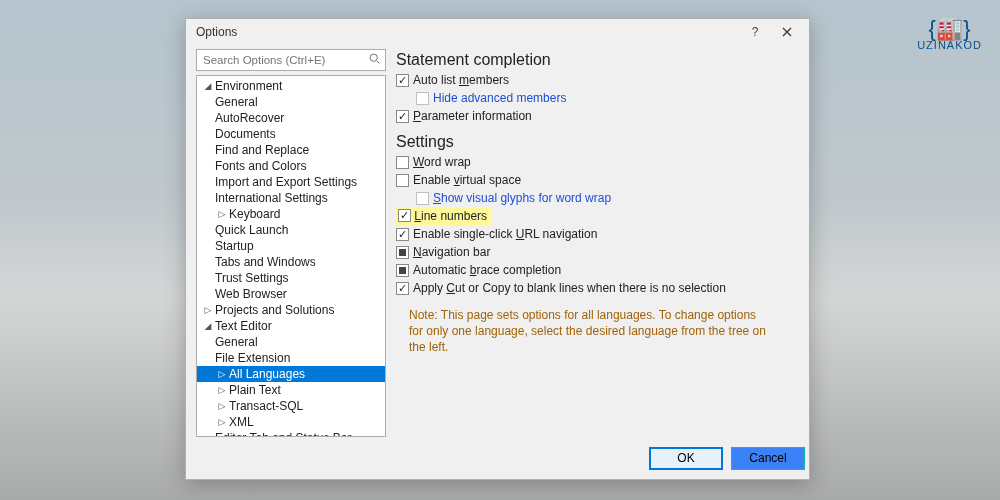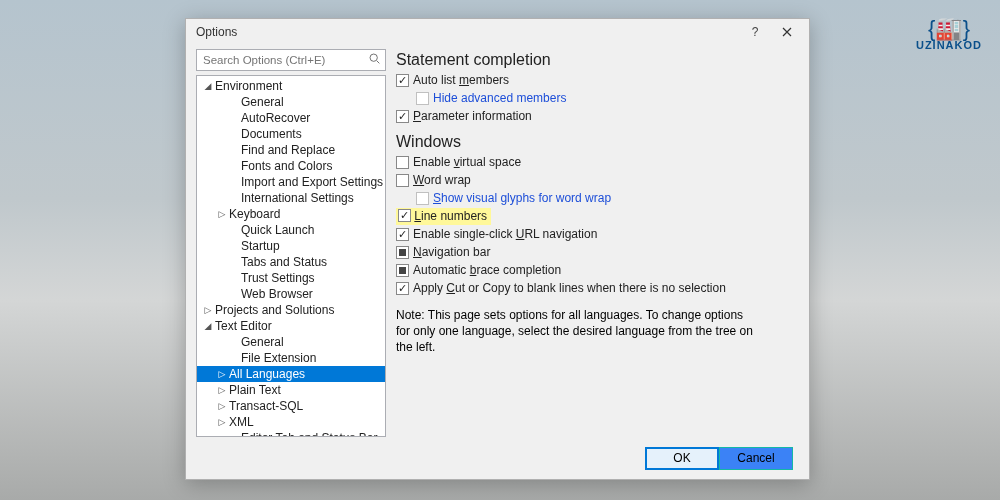--- a/index.html
+++ b/index.html
@@ -1,20 +1,20 @@
 <!DOCTYPE html>
 <html><head>
 <meta charset="utf-8">
 <style>
   * { box-sizing: border-box; }
   html, body { margin: 0; padding: 0; width: 1000px; height: 500px; overflow: hidden; font-family: "Segoe UI", Tahoma, sans-serif; }
   body { background: linear-gradient(to bottom, #b5c4ce 0%, #c0c8cc 40%, #d4d6d6 60%, #a8aaa9 100%); position: relative; }
   .watermark { position: absolute; top: 18px; right: 18px; text-align: center; color: #0a4f8a; font-size: 11px; line-height: 1; user-select: none; }
   .watermark .icon { font-size: 22px; color: #0a4f8a; display: block; }
-  .watermark .txt { letter-spacing: 1px; font-weight: 700; }
+  .watermark .txt { letter-spacing: 1px; font-weight: 400; }
 
   .dialog { position: absolute; left: 185px; top: 18px; width: 625px; height: 462px; background: #f0f0f0; border: 1px solid #b0b0b0; box-shadow: 0 4px 20px rgba(0,0,0,0.25); display: flex; flex-direction: column; }
   .titlebar { height: 26px; display: flex; align-items: center; padding: 0 6px 0 10px; font-size: 12px; color: #333; }
   .titlebar .title { flex: 1; }
   .titlebar .tbtn { width: 32px; height: 22px; display: inline-flex; align-items: center; justify-content: center; color: #444; font-size: 12px; }
   .titlebar .tbtn svg { width: 10px; height: 10px; }
 
   .body { flex: 1; display: flex; padding: 4px 10px 0 10px; gap: 10px; min-height: 0; }
   .left { width: 190px; display: flex; flex-direction: column; min-height: 0; }
   .search { height: 22px; border: 1px solid #abadb3; background: #fff; display: flex; align-items: center; padding: 0 4px; margin-bottom: 4px; }
@@ -22,36 +22,36 @@
   .search .mag svg { width: 13px; height: 13px; stroke: #555; }
 
   .tree { flex: 1; border: 1px solid #abadb3; background: #fff; overflow: hidden; font-size: 12px; color: #222; padding: 2px 0; line-height: 16px; }
   .node { white-space: nowrap; padding: 0 4px 0 0; height: 16px; display: flex; align-items: center; }
   .node .arrw { width: 10px; display: inline-block; text-align: center; color: #555; font-size: 9px; }
   .node .lbl { padding-left: 2px; }
   .node.selected { background: #0078d7; color: #fff; }
   .node.selected .arrw { color: #fff; }
   .ind1 { padding-left: 6px; }
   .ind2 { padding-left: 20px; }
-  .ind3 { padding-left: 42px; }
+  .ind3 { padding-left: 16px; }
 
   .right { flex: 1; padding: 0 4px 0 0; font-size: 12px; color: #222; display:flex; flex-direction:column; }
   .group-h { font-size: 16px; color: #222; margin: 2px 0 2px 0; }
   .cb-line { display: flex; align-items: center; height: 18px; gap: 4px; }
   .cb-line.indent { padding-left: 20px; }
   .cb { width: 13px; height: 13px; border: 1px solid #888; background: #fff; display: inline-flex; align-items: center; justify-content: center; }
   .cb.checked::after { content: "✓"; font-size: 11px; color: #222; line-height: 1; }
   .cb.square::after { content: ""; width: 7px; height: 7px; background: #444; display: block; }
   .cb.disabled { border-color: #c0c0c0; }
   .lbl-dis { color: #1d4ed8; }
   .hl { background: #fff89a; padding: 0 4px 1px 2px; display:inline-flex; align-items:center; height:17px;}
   u { text-decoration: underline; }
-  .note { margin-top: 10px; color: #000000; line-height: 1.35; max-width: 360px; }
-
-  .footer { height: 42px; display: flex; align-items: center; justify-content: flex-end; gap: 0; padding: 0 16px; }
+  .note { margin-top: 10px; color: #a16207; line-height: 1.35; max-width: 360px; margin-left: 13px; }
+
+  .footer { height: 42px; display: flex; align-items: center; justify-content: flex-end; gap: 8px; padding: 0 4px; }
   .btn { min-width: 74px; height: 23px; font-size: 12px; background: #3b82f6; border: 1px solid #14b8a6; display:flex; align-items:center; justify-content:center; }
   .btn.primary { border: 2px solid #0078d7; background:#e5f1fb; }
 </style>
 </head>
 <body>
 
 <div class="watermark">
   <span class="icon">{🏭}</span>
   <span class="txt">UZINAKOD</span>
 </div>
@@ -108,21 +108,21 @@
             <span class="arrw">▷</span>
             <span class="lbl">Keyboard</span>
           </div>
         <div class="node ind3">
             <span class="lbl">Quick Launch</span>
           </div>
         <div class="node ind3">
             <span class="lbl">Startup</span>
           </div>
         <div class="node ind3">
-            <span class="lbl">Tabs and Status</span>
+            <span class="lbl">Tabs and Windows</span>
           </div>
         <div class="node ind3">
             <span class="lbl">Trust Settings</span>
           </div>
         <div class="node ind3">
             <span class="lbl">Web Browser</span>
           </div>
         <div class="node ind1">
             <span class="arrw">▷</span>
             <span class="lbl">Projects and Solutions</span>
@@ -168,28 +168,28 @@
         </div>
       <div class="cb-line indent">
           <span class="cb disabled"></span>
           <span class="lbl-dis">Hide advanced members</span>
         </div>
       <div class="cb-line">
           <span class="cb checked"></span>
           <span><u>P</u>arameter information</span>
         </div>
 
-      <div class="group-h" style="margin-top:8px">Windows</div>
+      <div class="group-h" style="margin-top:8px">Settings</div>
+      <div class="cb-line">
+          <span class="cb"></span>
+          <span><u>W</u>ord wrap</span>
+        </div>
       <div class="cb-line">
           <span class="cb"></span>
           <span>Enable <u>v</u>irtual space</span>
-        </div>
-      <div class="cb-line">
-          <span class="cb"></span>
-          <span><u>W</u>ord wrap</span>
         </div>
       <div class="cb-line indent">
           <span class="cb disabled"></span>
           <span class="lbl-dis"><u>S</u>how visual glyphs for word wrap</span>
         </div>
       <div class="cb-line">
           <span class="hl"><span class="cb checked"></span>&nbsp;<span><u>L</u>ine numbers</span></span>
         </div>
       <div class="cb-line">
           <span class="cb checked"></span>

